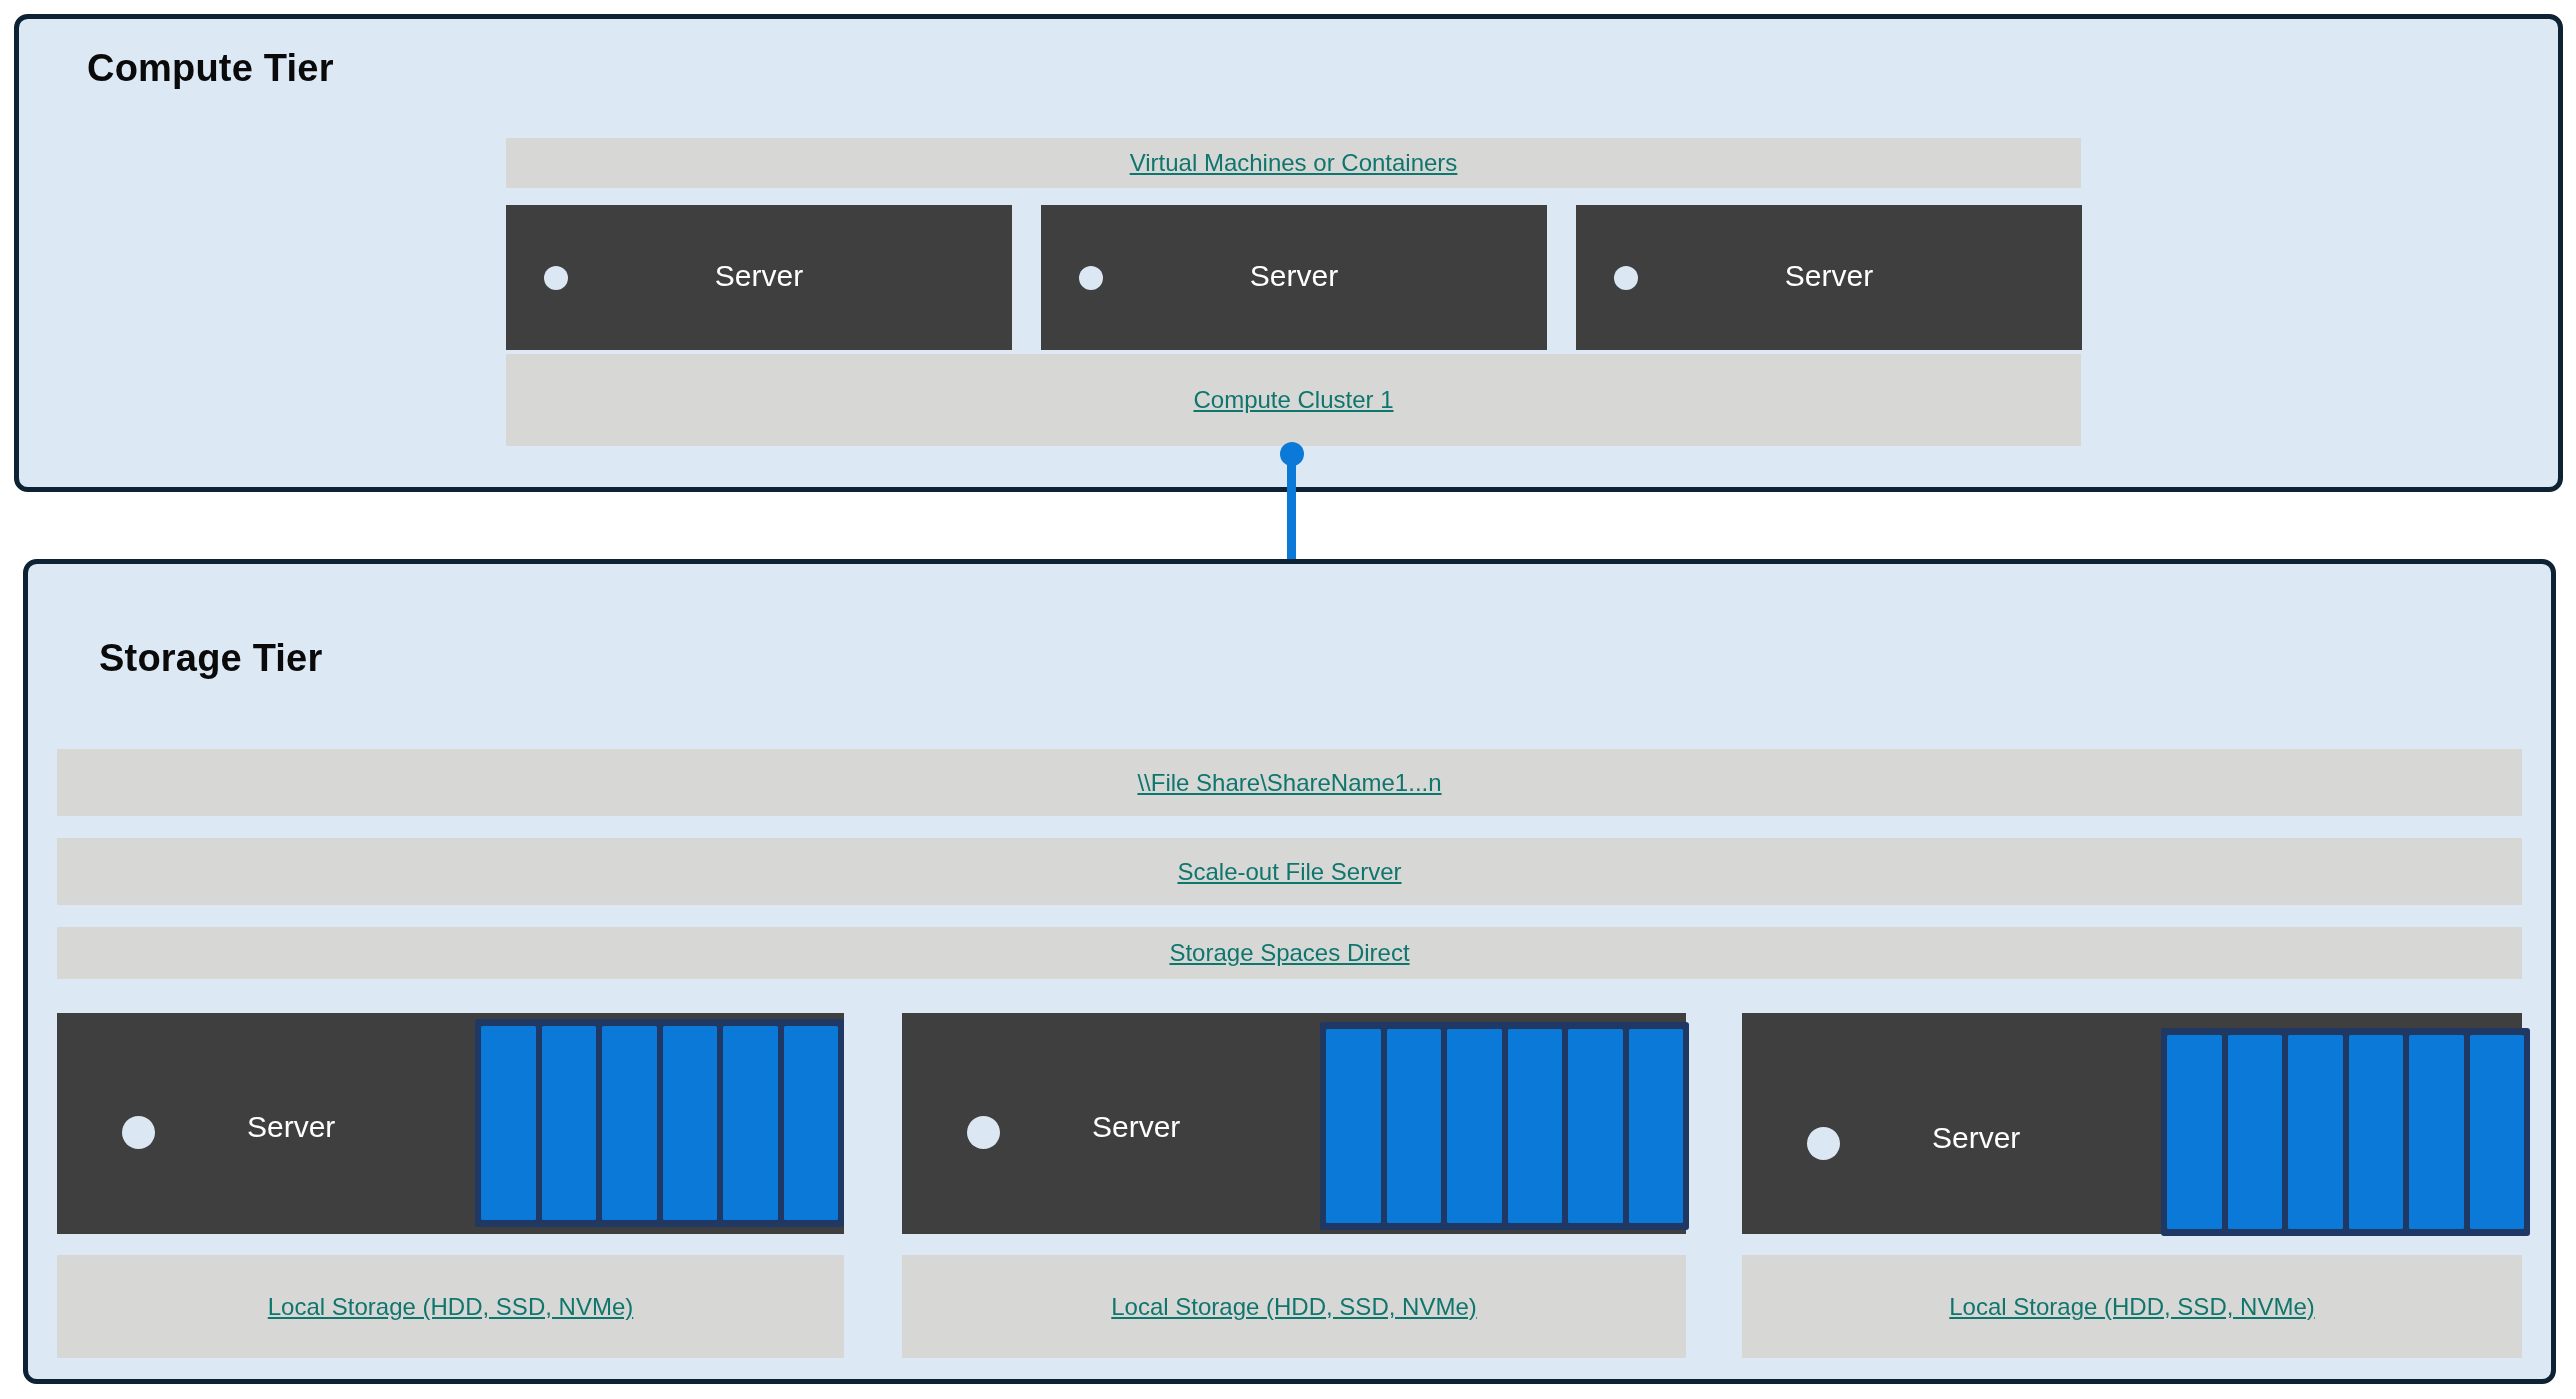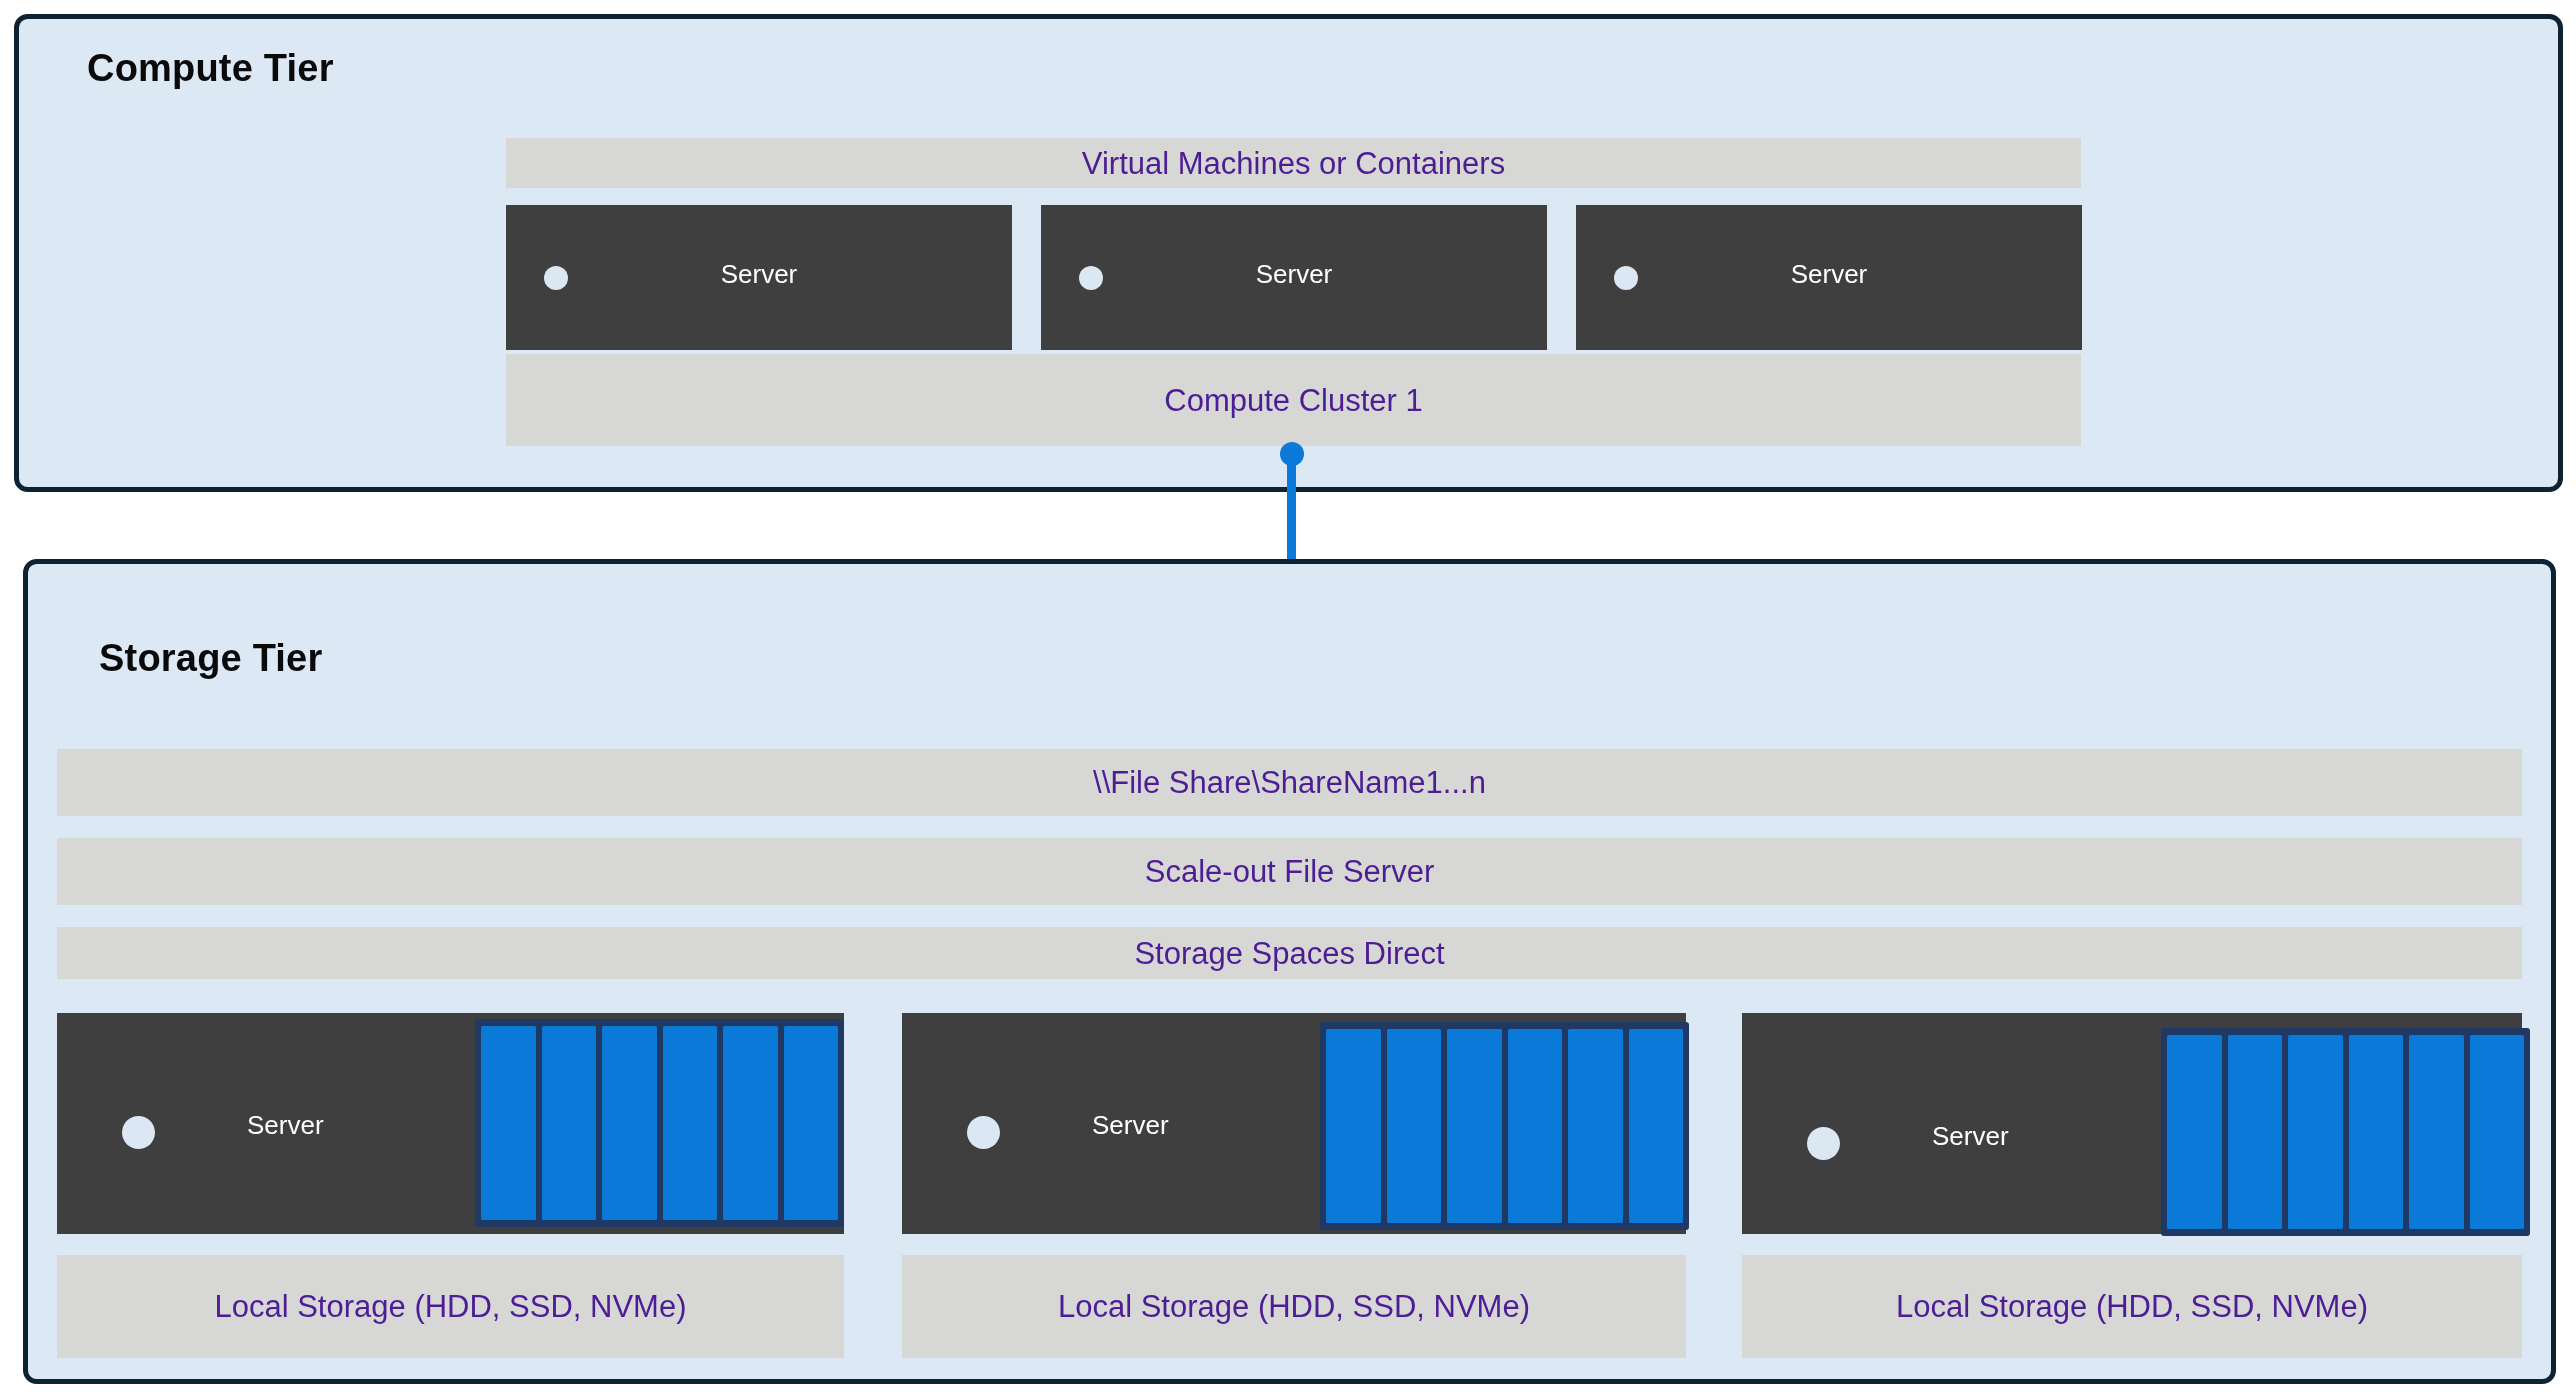--- a/index.html
+++ b/index.html
@@ -50,40 +50,41 @@
   
   .gray-bar {
     position: absolute;
     background: #d7d7d6;
     display: flex;
     align-items: center;
     justify-content: center;
     box-sizing: border-box;
   }
   .gray-bar .bar-label {
-    font-size: 31px;
-    color: #4c1d95;
+    font-size: 24px;
+    color: #0f766e;
     white-space: nowrap;
     line-height: 1;
+    text-decoration: underline;
   }
 
   .server-box {
     position: absolute;
     background: #3f3f3f;
     box-sizing: border-box;
   }
   .server-led {
     position: absolute;
     background: #dce7f4;
     border-radius: 50%;
   }
   .server-label {
     position: absolute;
     color: #ffffff;
-    font-size: 26px;
+    font-size: 30px;
     white-space: nowrap;
     line-height: 1;
   }
 
   
   #vm-bar       { left: 506px; top: 138px; width: 1575px; height: 50px; }
   #cluster-bar  { left: 506px; top: 354px; width: 1575px; height: 92px; }
 
   .compute-server { top: 205px; height: 145px; width: 506px; }
   #compute-server-1 { left: 506px; }

